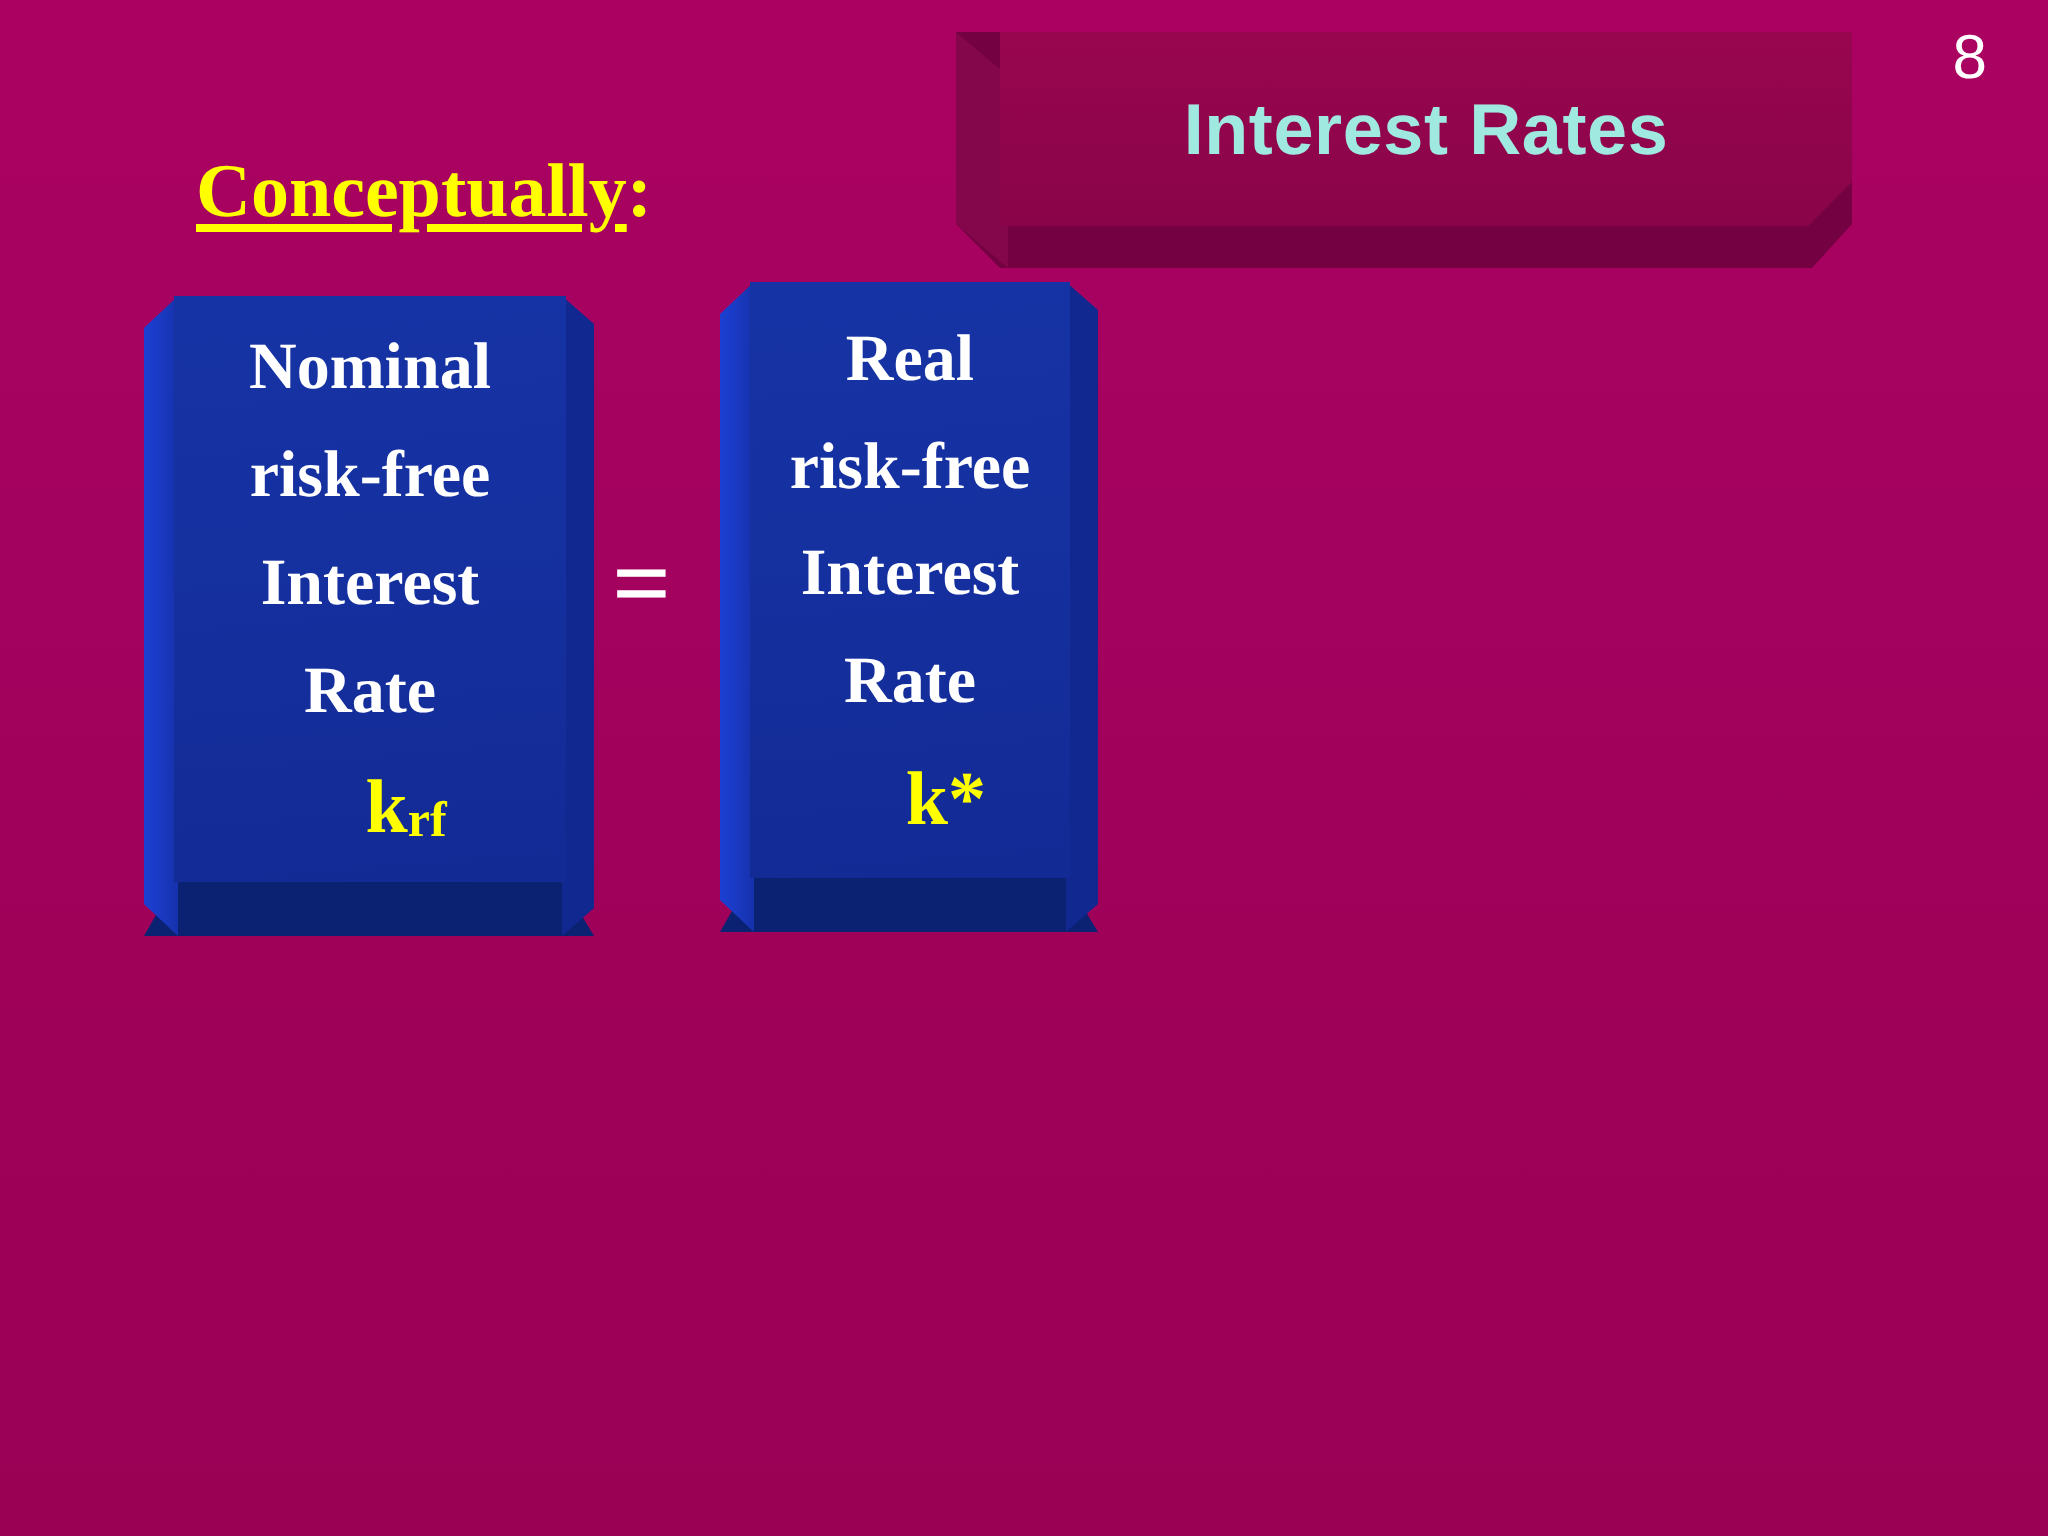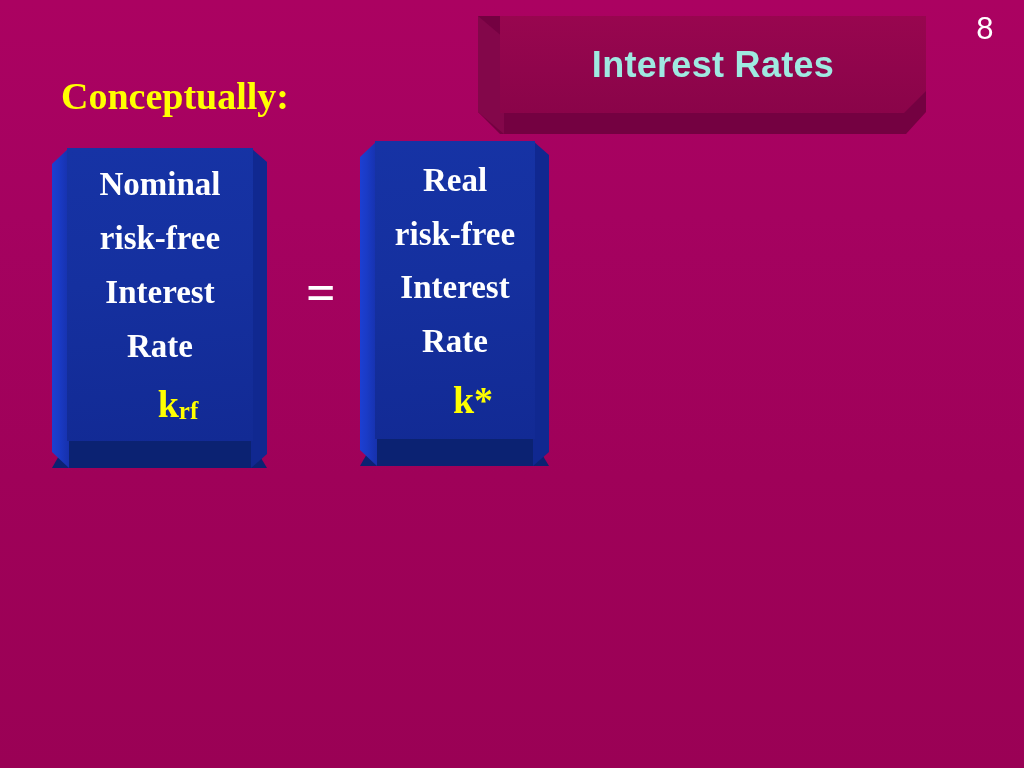--- a/index.html
+++ b/index.html
@@ -95,22 +95,24 @@
     left: 61px;
     top: 76px;
     color: #ffff00;
     font-family: "Liberation Serif", serif;
     font-weight: bold;
     font-size: 38px;
     line-height: 1.08;
     white-space: nowrap;
   }
   #conceptually .u {
+    text-decoration: underline;
     text-underline-offset: 4px;
     text-decoration-thickness: 4px;
+    margin-left: 37px;
   }
 
   
   .cube {
     position: absolute;
   }
   .cube .side-left {
     position: absolute;
     left: 0;
     top: 0;
@@ -173,24 +175,25 @@
     margin-left: 36px;
   }
   .cube .symbol .sub {
     font-size: 25px;
     vertical-align: baseline;
     position: relative;
     top: 2px;
   }
 
   #box-nominal {
-    left: 52px;
+    left: 72px;
     top: 148px;
     width: 215px;
     height: 320px;
+    padding-left: 10px;
   }
   #box-real {
     left: 360px;
     top: 141px;
     width: 189px;
     height: 325px;
   }
 
   
   #equals {

